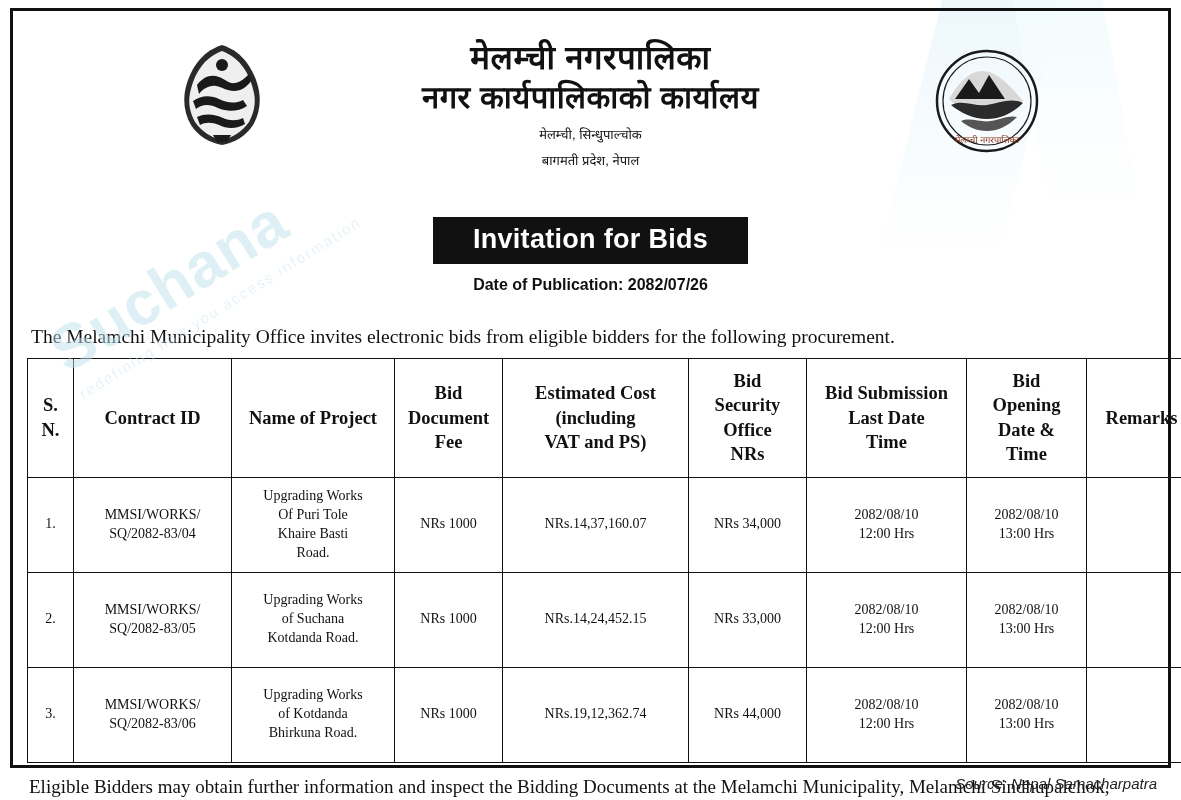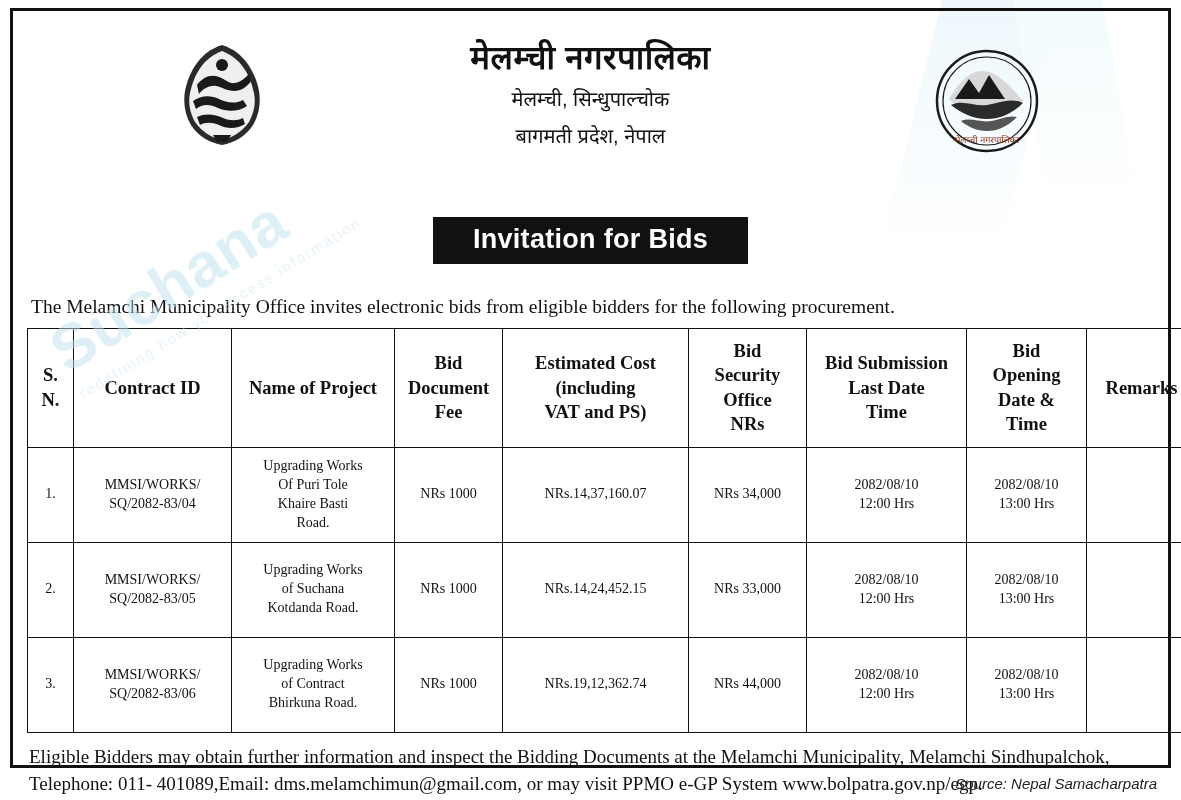--- a/index.html
+++ b/index.html
@@ -118,21 +118,21 @@
   }
   .np-title-2 {
     font-family: "Liberation Sans", sans-serif;
     font-weight: 700;
     font-size: 31px;
     line-height: 1.3;
     letter-spacing: .5px;
   }
   .np-sub {
     font-family: "Liberation Sans", sans-serif;
-    font-size: 20px;
+    font-size: 13px;
     line-height: 1.55;
     margin-top: 6px;
   }
   .ifb-wrap {
     text-align: center;
     margin-top: 14px;
   }
   .ifb-banner {
     display: inline-block;
     background: #111;
@@ -241,29 +241,31 @@
             <path d="M14 50 C22 36 30 28 38 24 C46 20 56 22 64 28 C72 34 80 42 88 52 C78 60 66 66 52 67 C38 68 24 60 14 50 Z" fill="#d8d8d8"></path>
             <path d="M20 50 L34 30 L44 44 L54 26 L70 50 Z" fill="#1a1a1a"></path>
             <path d="M16 56 C28 50 40 58 52 56 C64 54 76 48 88 54 C78 64 66 70 52 70 C38 70 26 64 16 56 Z" fill="#2b2b2b"></path>
             <path d="M26 72 C36 68 46 74 56 72 C66 70 74 66 82 68 C72 78 62 82 52 82 C42 82 33 78 26 72 Z" fill="#555"></path>
             <text x="52" y="94" font-size="9" text-anchor="middle" fill="#8a2f16" font-family="Liberation Sans, sans-serif">मेलम्ची नगरपालिका</text>
           </svg>
         </div>
 
         <div class="title-block">
           <div class="np-title-1">मेलम्ची नगरपालिका</div>
+          <div class="np-title-2">नगर कार्यपालिकाको कार्यालय</div>
           <div class="np-sub">मेलम्ची, सिन्धुपाल्चोक</div>
           <div class="np-sub">बागमती प्रदेश, नेपाल</div>
         </div>
       </header>
 
       <div class="ifb-wrap">
         <div class="ifb-banner">Invitation for Bids</div>
       </div>
 
+      <div class="pub-date">Date of Publication: 2082/07/26</div>
 
       <div class="intro">The Melamchi Municipality Office invites electronic bids from eligible bidders for the following procurement.</div>
 
       <table class="bids">
         <colgroup>
           <col class="col-sn">
             <col class="col-cid">
             <col class="col-proj">
             <col class="col-fee">
           <col class="col-cost">
@@ -367,21 +369,21 @@
             <td></td>
           </tr>
           <tr>
             <td>3.</td>
             <td class="two-line">
               <span>MMSI/WORKS/</span>
               <span>SQ/2082-83/06</span>
             </td>
             <td class="two-line">
               <span>Upgrading Works</span>
-              <span>of Contract</span>
+              <span>of Kotdanda</span>
               <span>Bhirkuna Road.</span>
             </td>
             <td>NRs 1000</td>
             <td>NRs.19,12,362.74</td>
             <td>NRs 44,000</td>
             <td class="two-line">
               <span>2082/08/10</span>
               <span>12:00 Hrs</span>
             </td>
             <td class="two-line">

